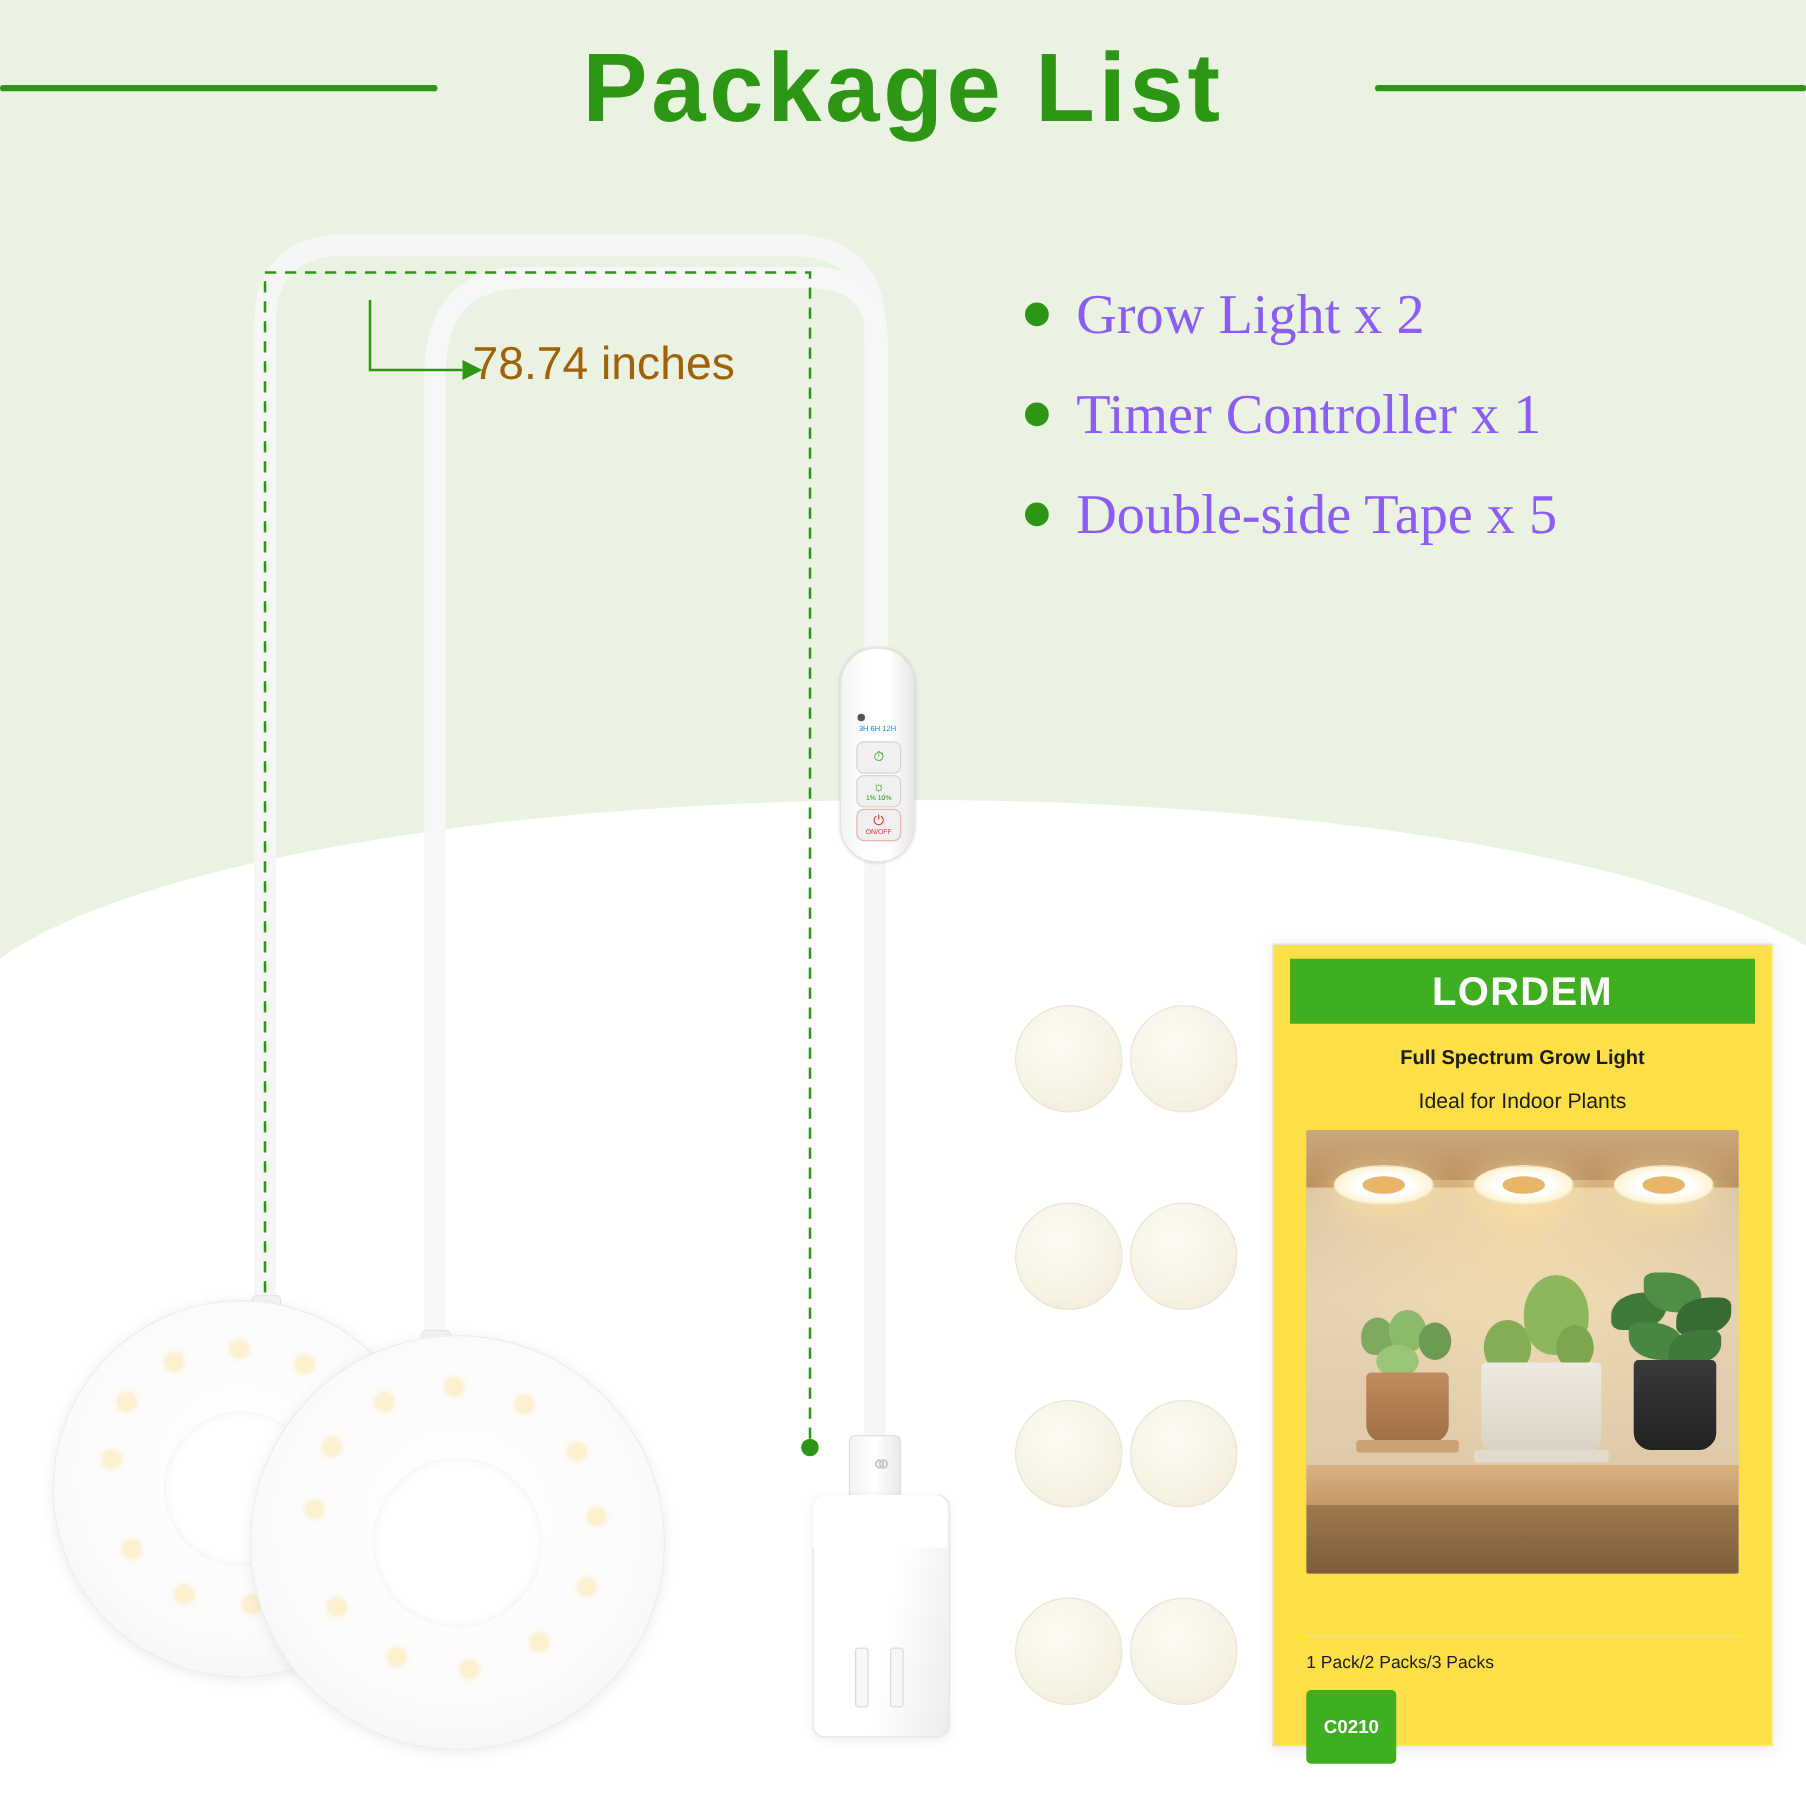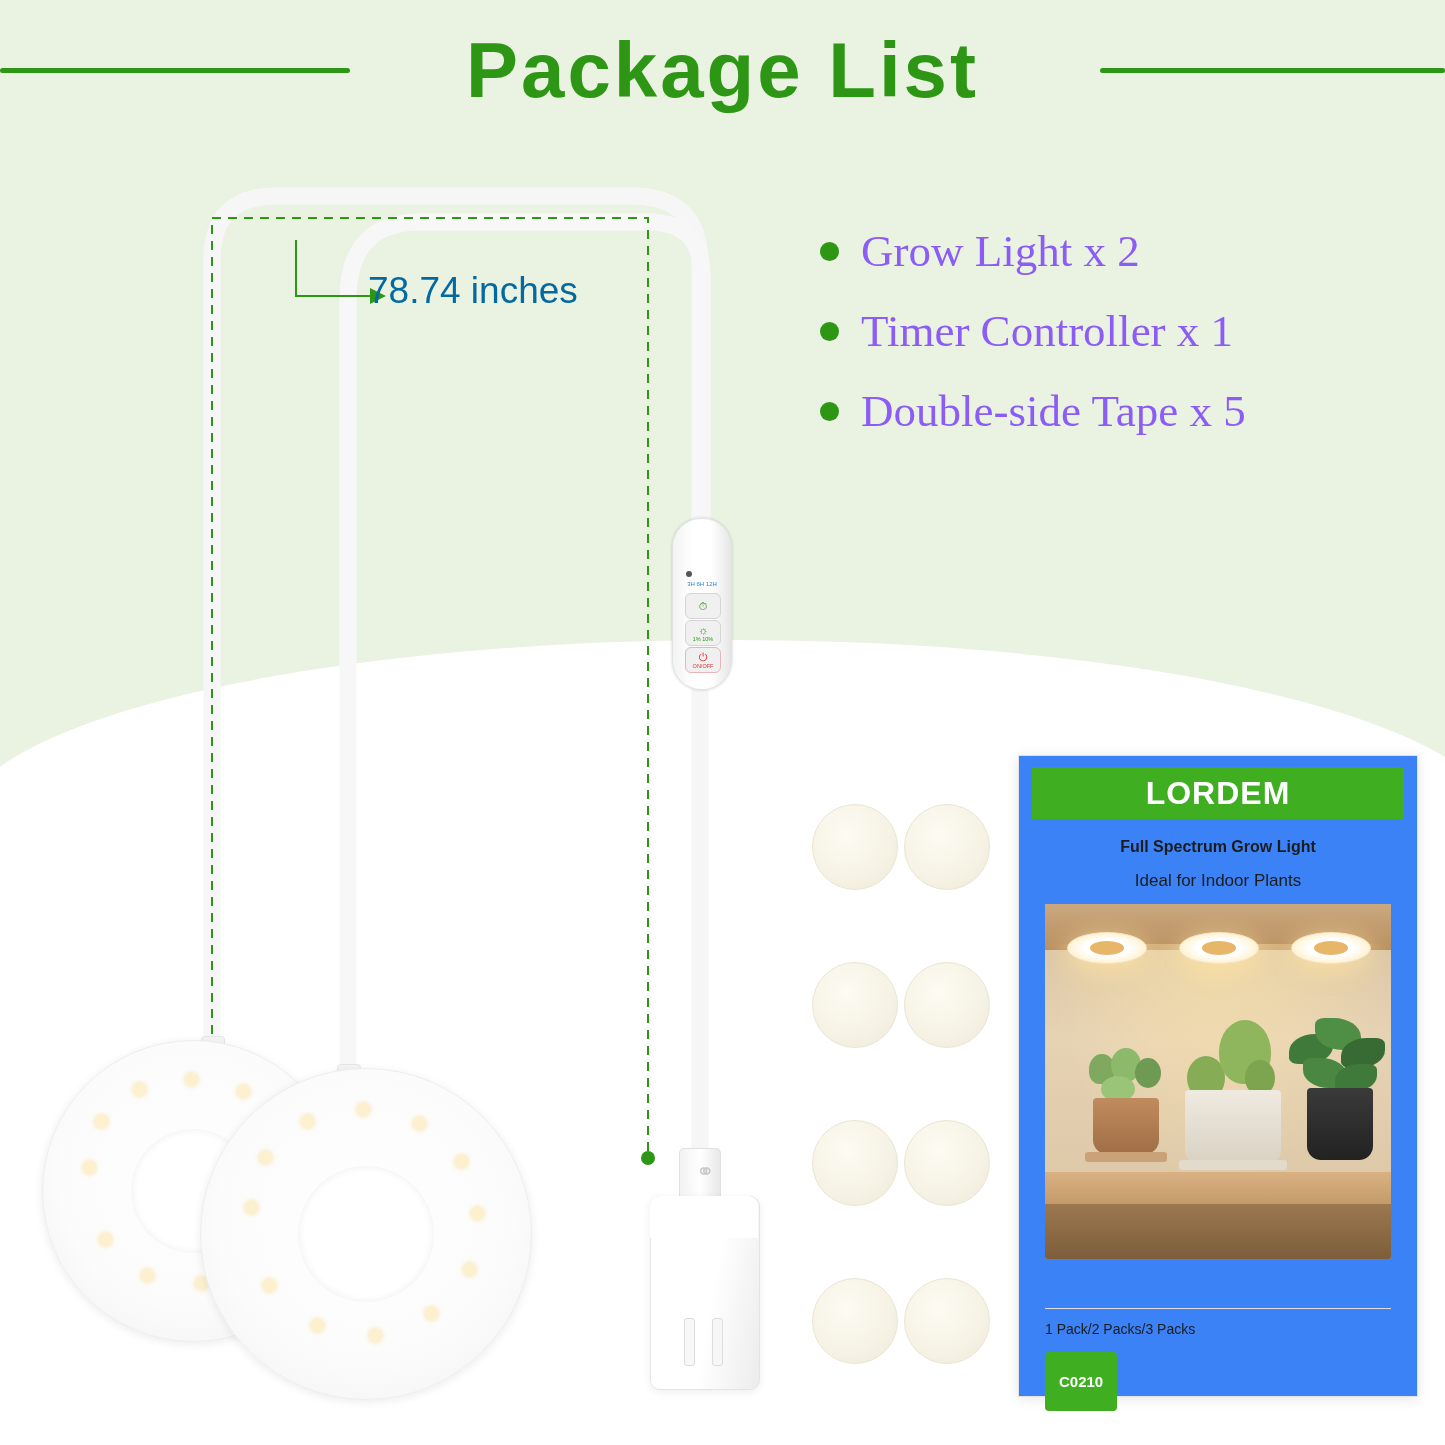--- a/index.html
+++ b/index.html
@@ -98,24 +98,24 @@
   .cable-svg {
     position: absolute;
     left: 0;
     top: 0;
     width: 1445px;
     height: 1445px;
     pointer-events: none;
   }
   .dim-label {
     position: absolute;
-    left: 368px;
+    left: 378px;
     top: 270px;
     font-size: 37px;
-    color: #0369a1;
+    color: #a16207;
     font-family: "Liberation Sans", sans-serif;
   }
 
   
   .controller {
     position: absolute;
     left: 672px;
     top: 518px;
     width: 58px;
     height: 170px;
@@ -265,21 +265,21 @@
     border: 1px solid #eae5d3;
   }
 
   
   .manual {
     position: absolute;
     left: 1018px;
     top: 755px;
     width: 398px;
     height: 640px;
-    background: #3b82f6;
+    background: #fde047;
     border: 1px solid #e3e3e3;
     box-shadow: 0 2px 12px rgba(0,0,0,0.10);
   }
   .manual-banner {
     position: absolute;
     left: 13px; top: 11px;
     width: 372px;
     height: 52px;
     background: #3fae21;
     display: flex;

